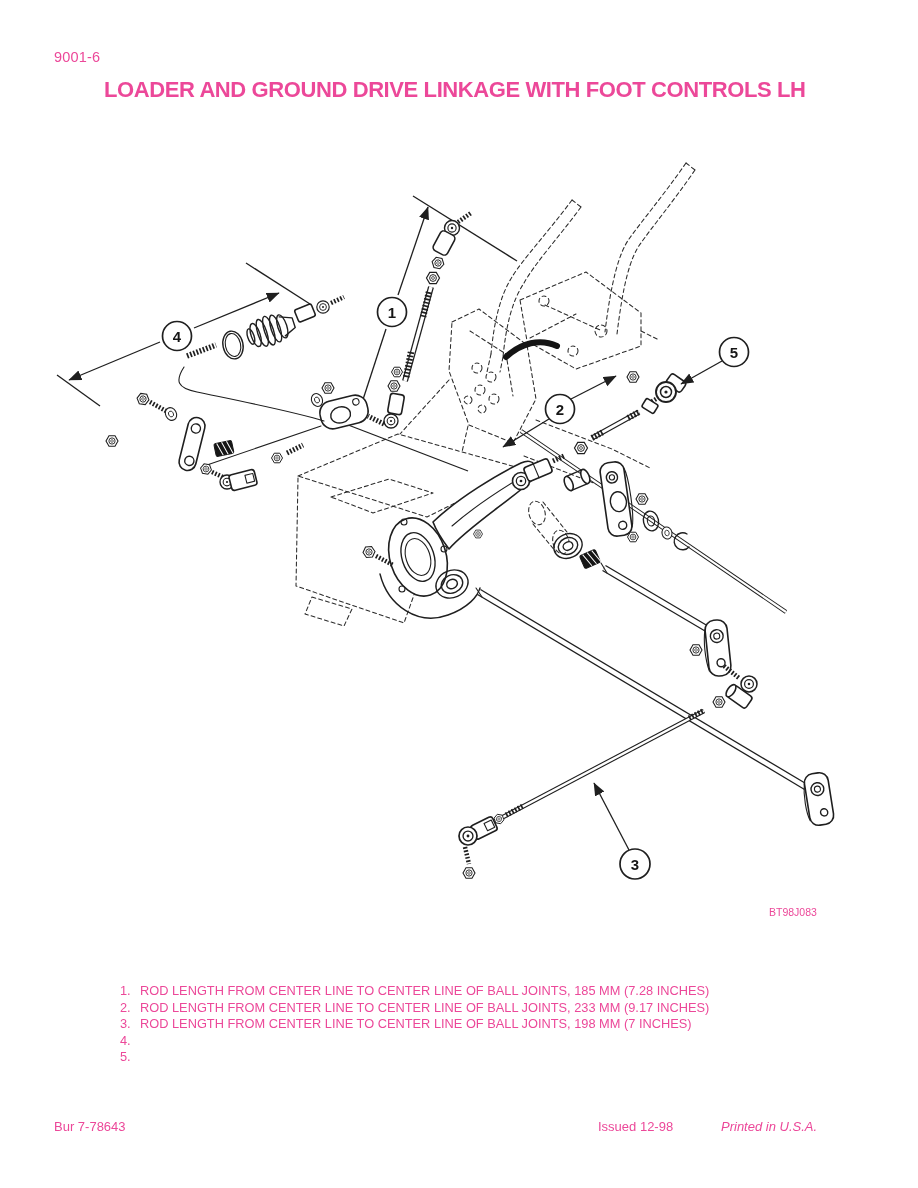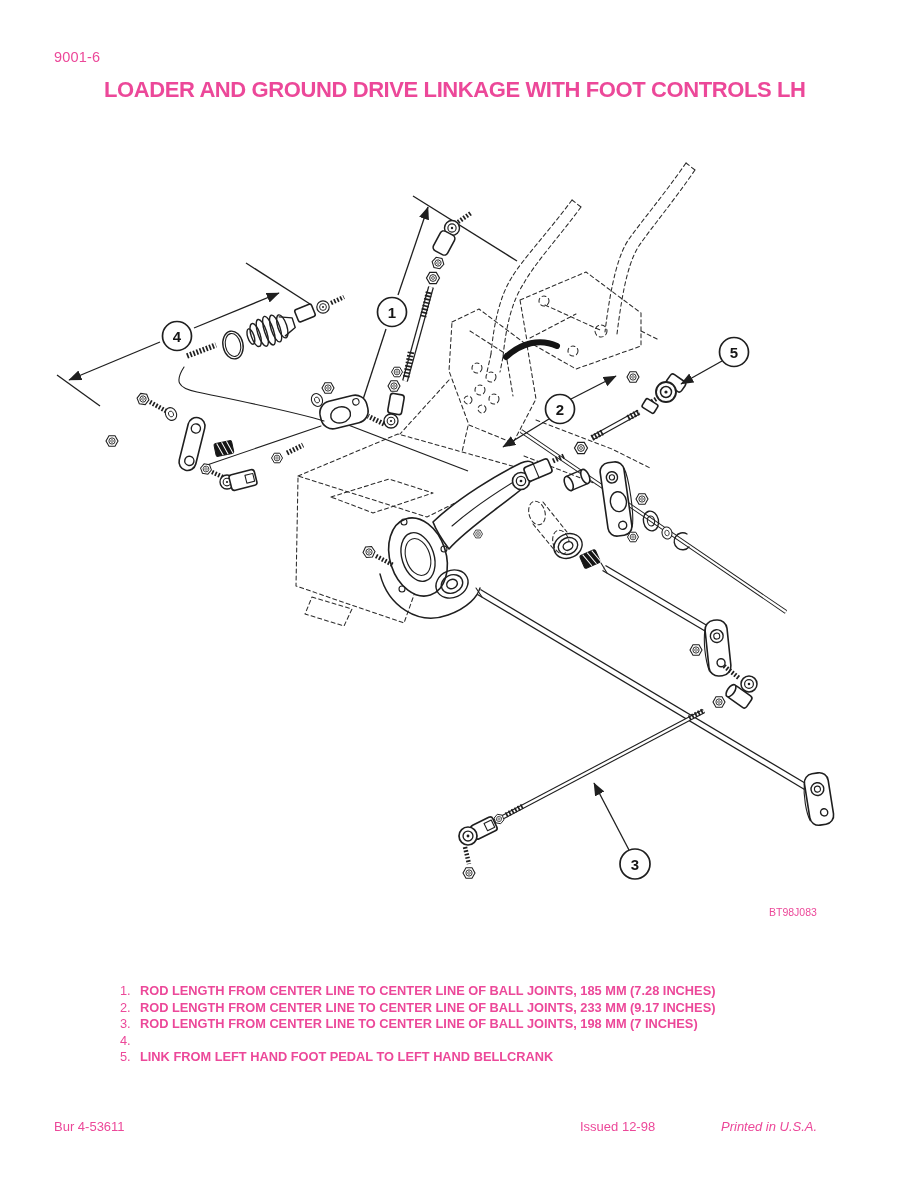--- a/index.html
+++ b/index.html
@@ -6,24 +6,24 @@
   .page{position:relative;width:918px;height:1188px;margin:0 auto;background:#ffffff;
         font-family:"Liberation Sans",sans-serif;color:#ec4899;overflow:hidden;}
   .page-number{position:absolute;left:54px;top:49px;font-size:14.5px;letter-spacing:.2px;}
   .title{position:absolute;left:104px;top:77px;margin:0;font-size:22px;font-weight:700;
          letter-spacing:-.4px;white-space:nowrap;}
   .diagram{position:absolute;left:0;top:0;width:918px;height:1188px;}
   .fig-code{position:absolute;left:769px;top:906px;font-size:10.5px;}
   .legend{position:absolute;left:120px;top:983px;font-size:12.8px;line-height:16.5px;}
   .legend-row{display:flex;}
   .legend-row .num{width:20px;flex:0 0 20px;}
-  .legend-row .txt{white-space:nowrap;font-weight:bold;}
+  .legend-row .txt{white-space:nowrap;}
   .footer{position:absolute;left:0;top:1119px;width:918px;font-size:13px;}
   .footer .f-left{position:absolute;left:54px;top:0;}
-  .footer .f-issued{position:absolute;left:580px;top:0;}
+  .footer .f-issued{position:absolute;left:598px;top:0;}
   .footer .f-printed{position:absolute;left:721px;top:0;font-style:italic;}
   
   .ln{stroke:#1f1f1f;stroke-width:1.4;fill:none;stroke-linecap:round;stroke-linejoin:round;}
   .thin{stroke-width:1.1;}
   .fw{fill:#ffffff;stroke:#1f1f1f;stroke-width:1.6;stroke-linejoin:round;}
   .ph{stroke:#2b2b2b;stroke-width:1.05;fill:none;stroke-dasharray:4 3;stroke-linecap:round;stroke-linejoin:round;}
   .th{stroke:#1f1f1f;fill:none;stroke-dasharray:1.7 1.7;stroke-linecap:butt;}
   .pipe-o{stroke:#1f1f1f;fill:none;stroke-linecap:butt;}
   .pipe-i{stroke:#ffffff;fill:none;stroke-linecap:butt;}
   .dark{fill:#161616;stroke:#161616;}
@@ -373,23 +373,22 @@
     </div>
     <div class="legend-row">
       <span class="num">3.</span>
       <span class="txt">ROD LENGTH FROM CENTER LINE TO CENTER LINE OF BALL JOINTS, 198 MM (7 INCHES)</span>
     </div>
     <div class="legend-row">
       <span class="num">4.</span>
     </div>
     <div class="legend-row">
       <span class="num">5.</span>
-      <span class="txt">LINK FROM LEFT HAND FOOT PEDAL TO LEFT HAND BELLCRANK</span>
     </div>
   </div>
 
   <div class="footer">
-    <span class="f-left">Bur 4-53611</span>
+    <span class="f-left">Bur 7-78643</span>
     <span class="f-issued">Issued 12-98</span>
     <span class="f-printed">Printed in U.S.A.</span>
   </div>
 
 </div>
 
 </body></html>

